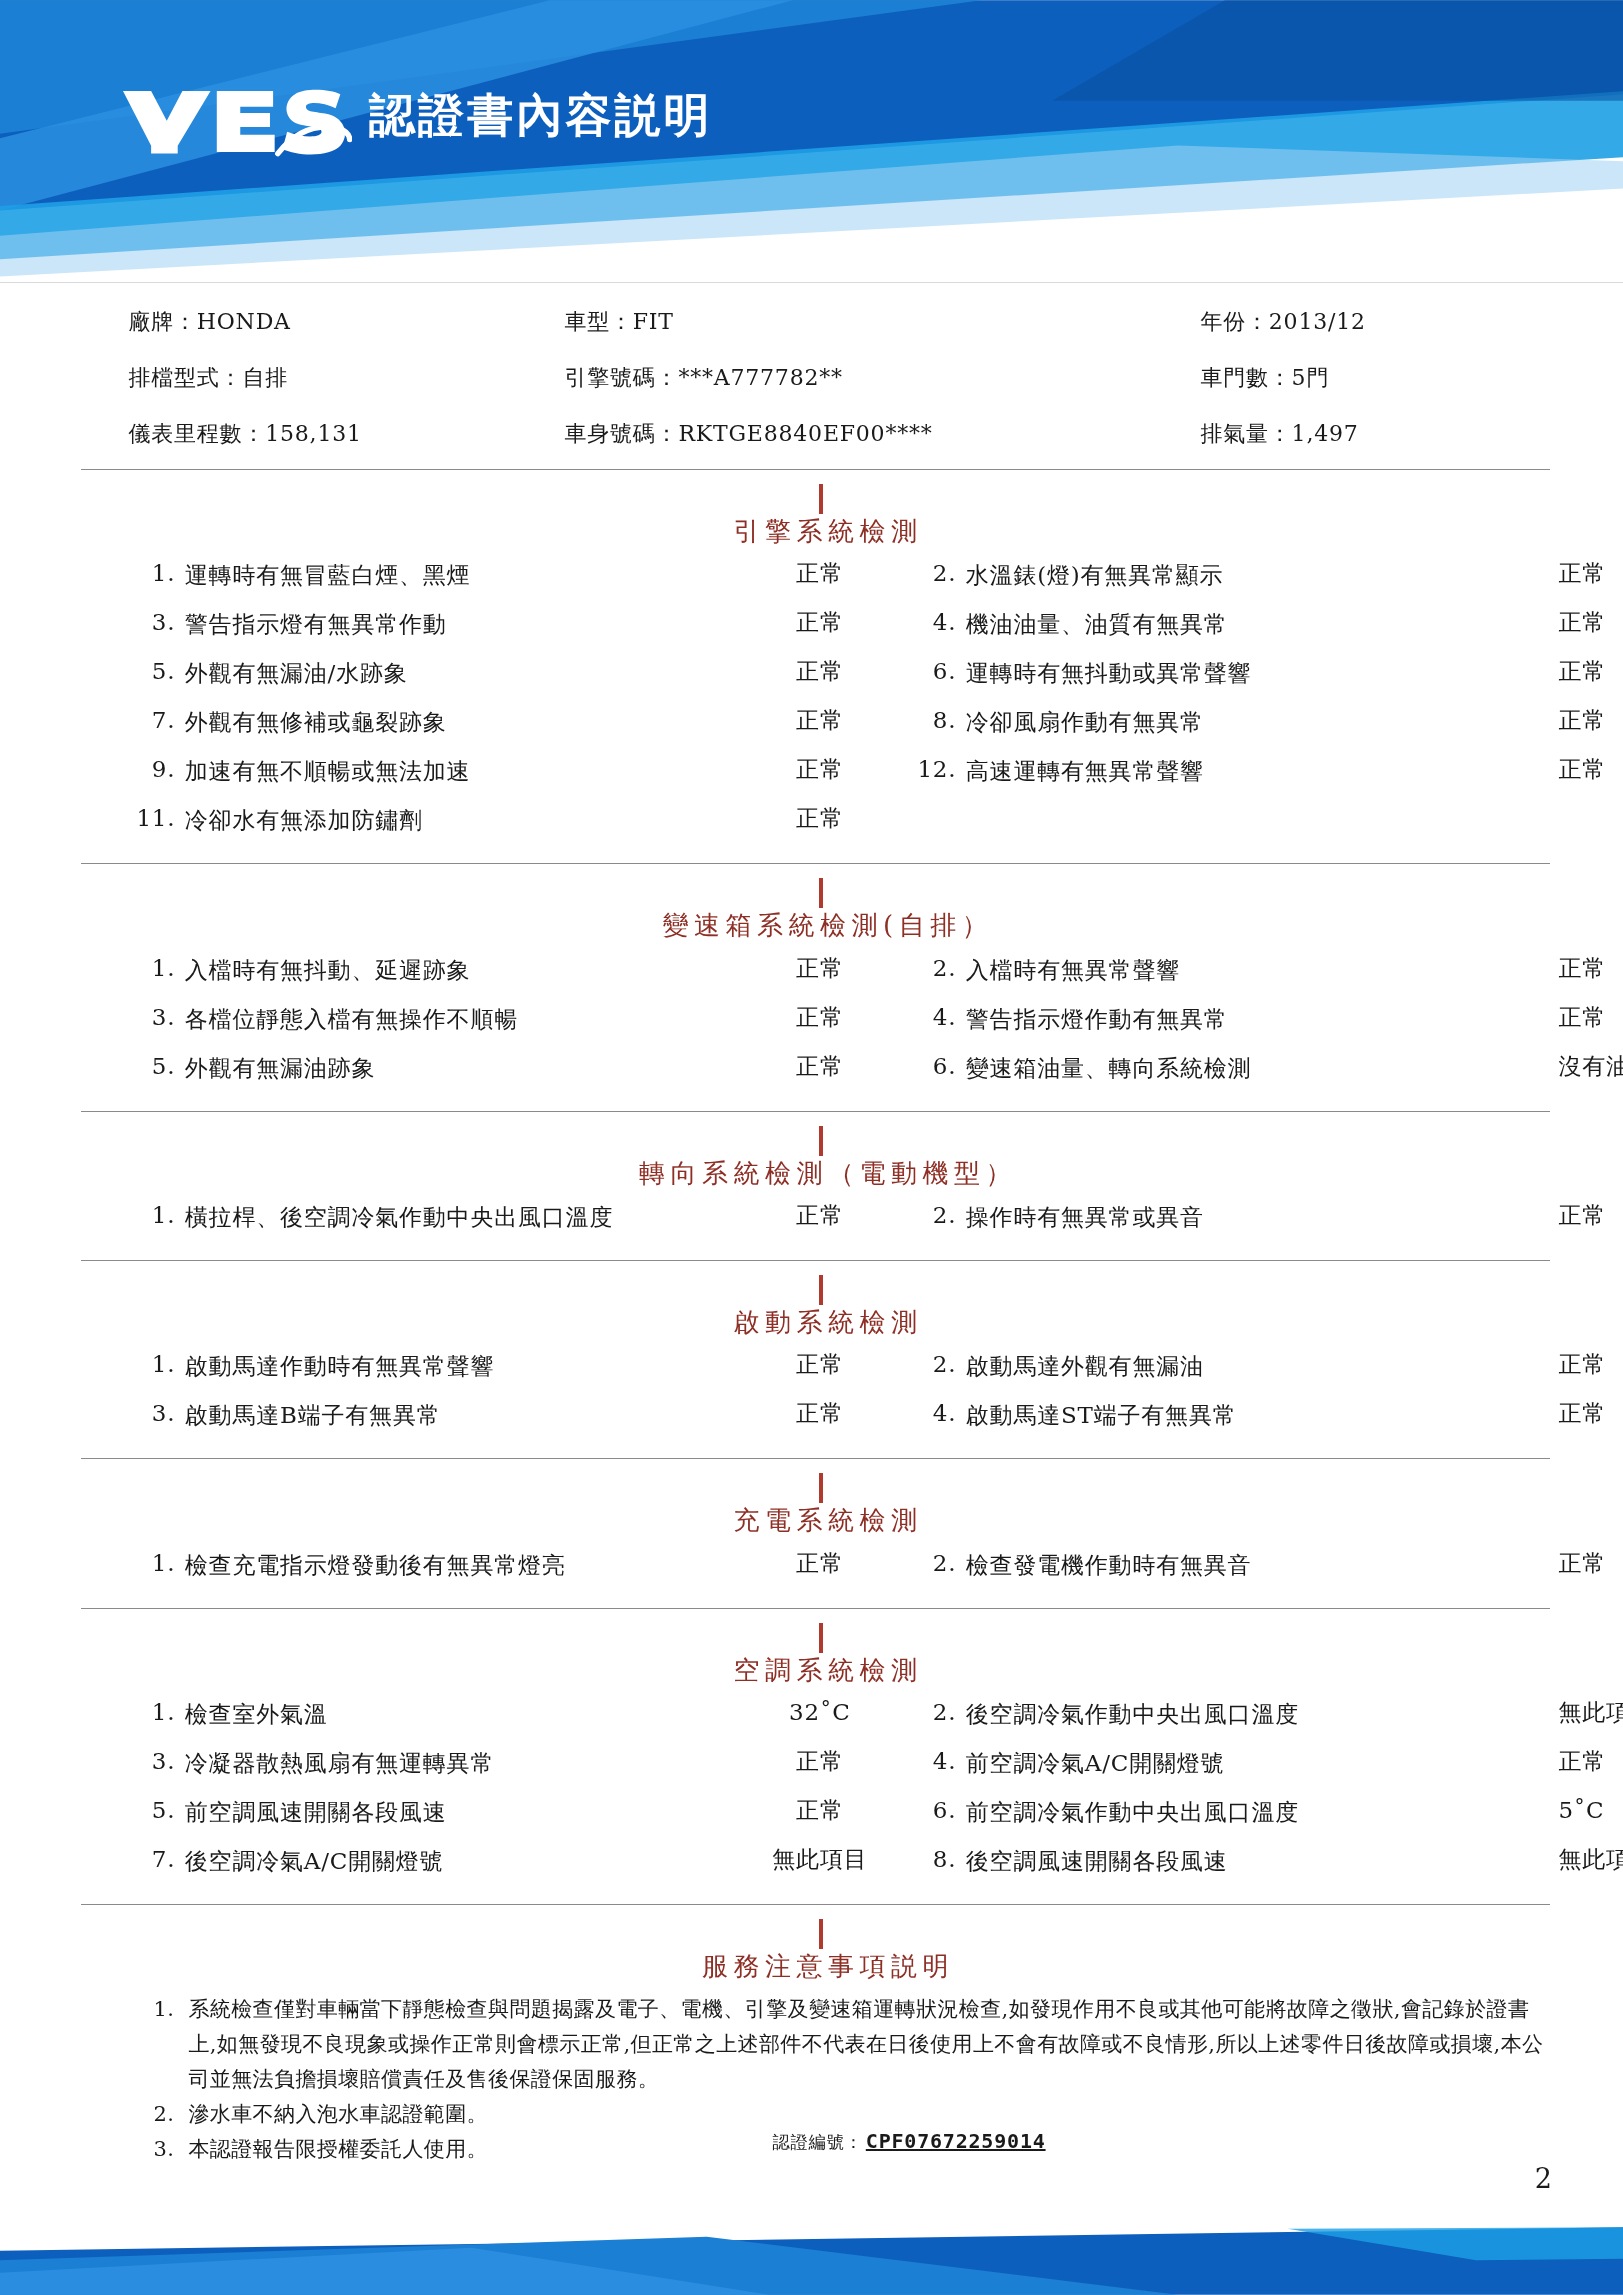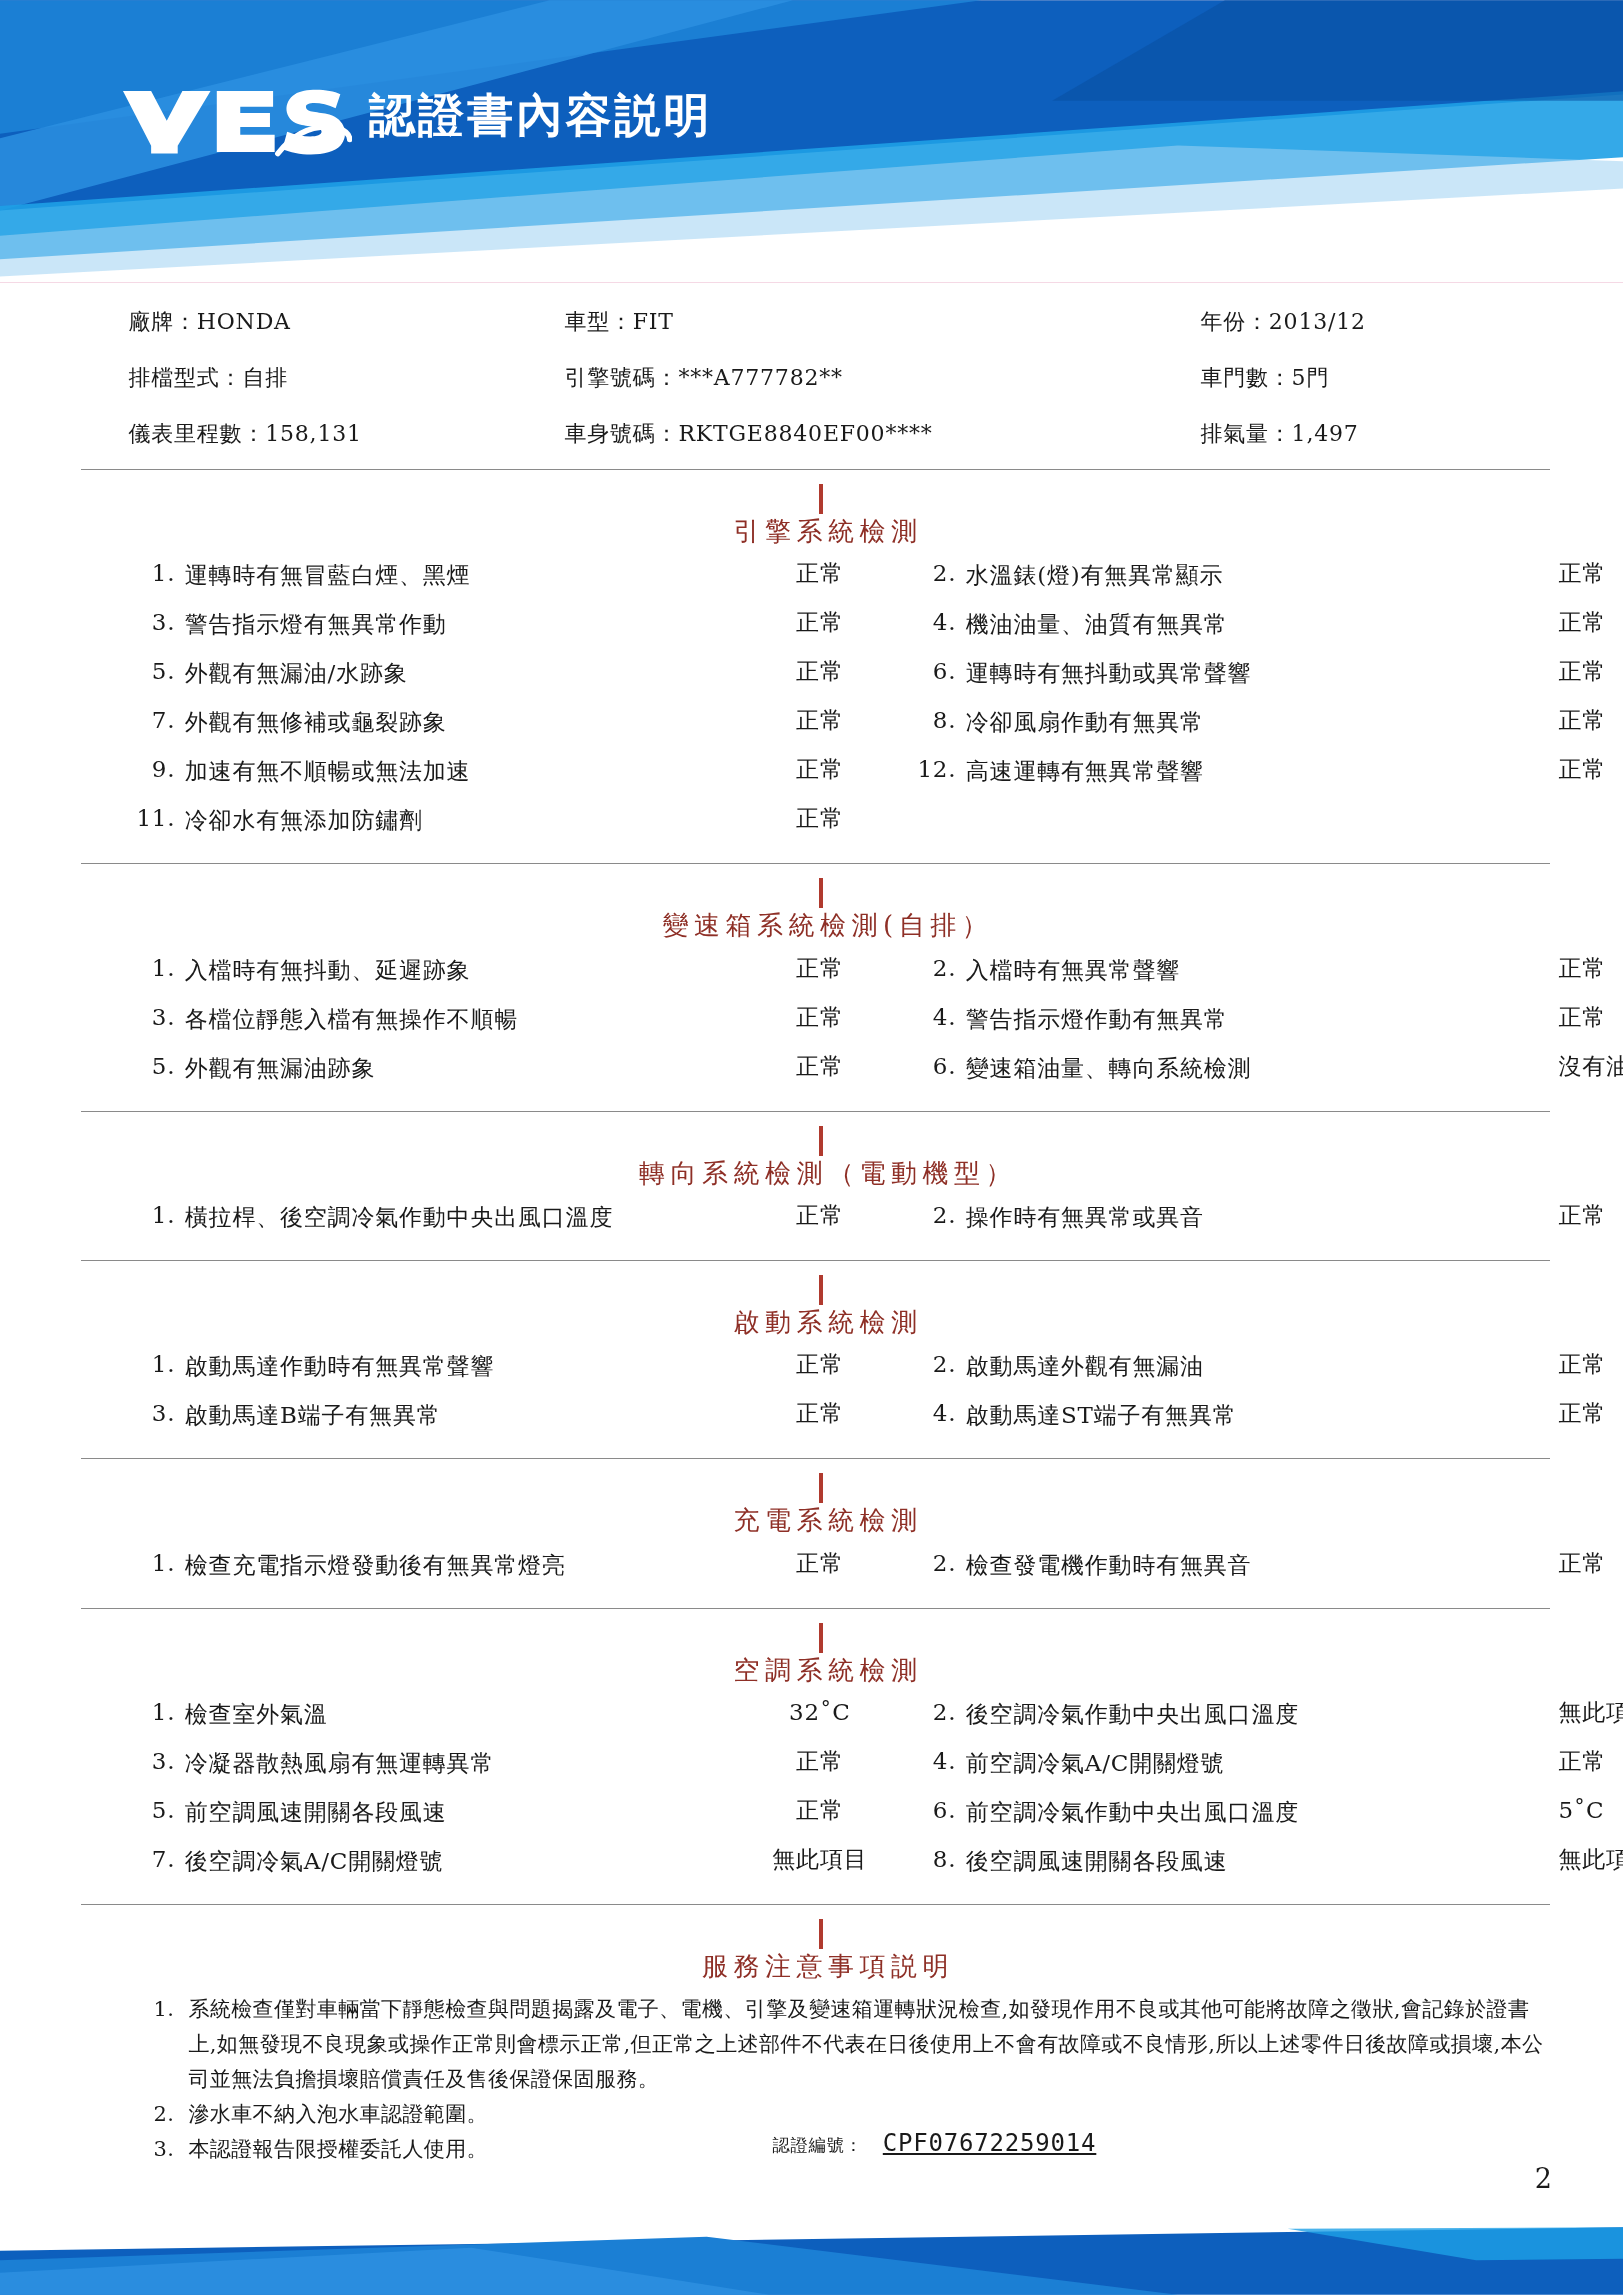--- a/index.html
+++ b/index.html
@@ -15,21 +15,21 @@
     position: relative;
     overflow: hidden;
   }
 
   
   .header {
     position: relative;
     width: 1623px;
     height: 283px;
     overflow: hidden;
-    background: #be185d;
+    background: #0f172a;
   }
   .hdr-svg { position: absolute; top: 0; left: 0; }
   .hdr-logo {
     position: absolute;
     left: 116px;
     top: 77px;
     width: 236px;
     height: 86px;
   }
   .hdr-title {
@@ -152,22 +152,23 @@
   .cert {
     position: relative;
     margin-top: -38px;
     padding-left: 691px;
     font-size: 17.3px;
     letter-spacing: 0.8px;
   }
   .cert .cert-no {
     text-decoration: underline;
     font-family: "DejaVu Sans Mono", monospace;
-    font-size: 24px;
-    margin-left: 20px;
+    font-size: 20px;
+    margin-left: 3px;
+    font-weight: bold;
   }
 
   .page-num {
     position: absolute;
     right: 71px;
     bottom: 101px;
     font-size: 27px;
     font-family: "DejaVu Serif", "Liberation Serif", serif;
   }
 

